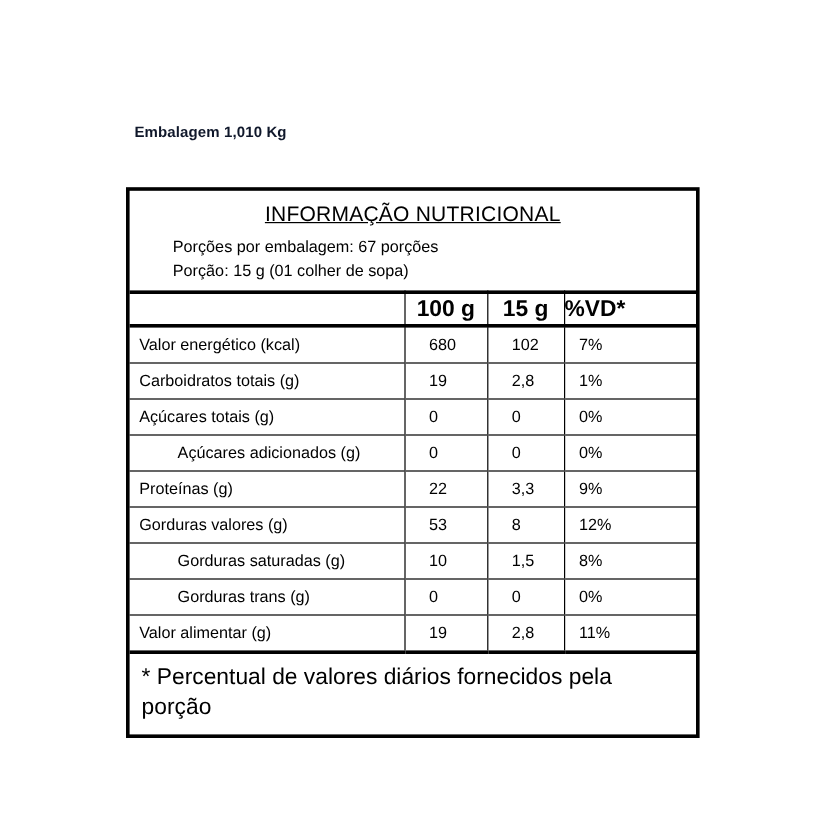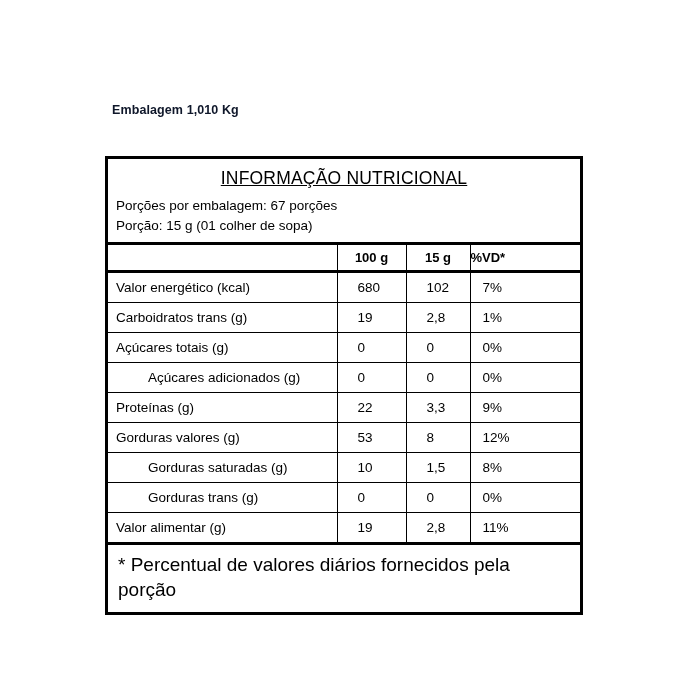--- a/index.html
+++ b/index.html
@@ -42,20 +42,21 @@
     font-size: 17.5px;
     padding: 9px 0 7px 0;
     letter-spacing: 0.2px;
     text-decoration: underline;
   }
 
   .serving-lines {
     padding: 0 0 6px 8px;
     font-size: 13.5px;
     line-height: 1.42;
+    margin-left: 28px;
   }
   .serving-lines div {
     padding: 0 0 1px 0;
   }
 
   table.nutri {
     width: 100%;
     border-collapse: collapse;
     font-size: 13.5px;
   }
@@ -73,21 +74,21 @@
   .col-15    { width: 64px; }
   .col-vd    { width: 110px; }
 
   thead tr {
     border-top: 3px solid #000;
     border-bottom: 3px solid #000;
   }
   thead th {
     height: 25px;
     font-weight: bold;
-    font-size: 13px;
+    font-size: 19px;
   }
   thead th.c-name { }
   thead th.c-100, thead th.c-15 {
     text-align: center;
     border-left: 1.5px solid #000;
   }
   thead th.c-vd {
     border-left: 1.5px solid #000;
     margin-left: 43px;
   }
@@ -151,21 +152,21 @@
       </tr>
     </thead>
     <tbody>
       <tr>
         <td class="c-name">Valor energético (kcal)</td>
         <td class="c-100">680</td>
         <td class="c-15">102</td>
         <td class="c-vd">7%</td>
       </tr>
       <tr>
-        <td class="c-name">Carboidratos trans (g)</td>
+        <td class="c-name">Carboidratos totais (g)</td>
         <td class="c-100">19</td>
         <td class="c-15">2,8</td>
         <td class="c-vd">1%</td>
       </tr>
       <tr>
         <td class="c-name">Açúcares totais (g)</td>
         <td class="c-100">0</td>
         <td class="c-15">0</td>
         <td class="c-vd">0%</td>
       </tr>

